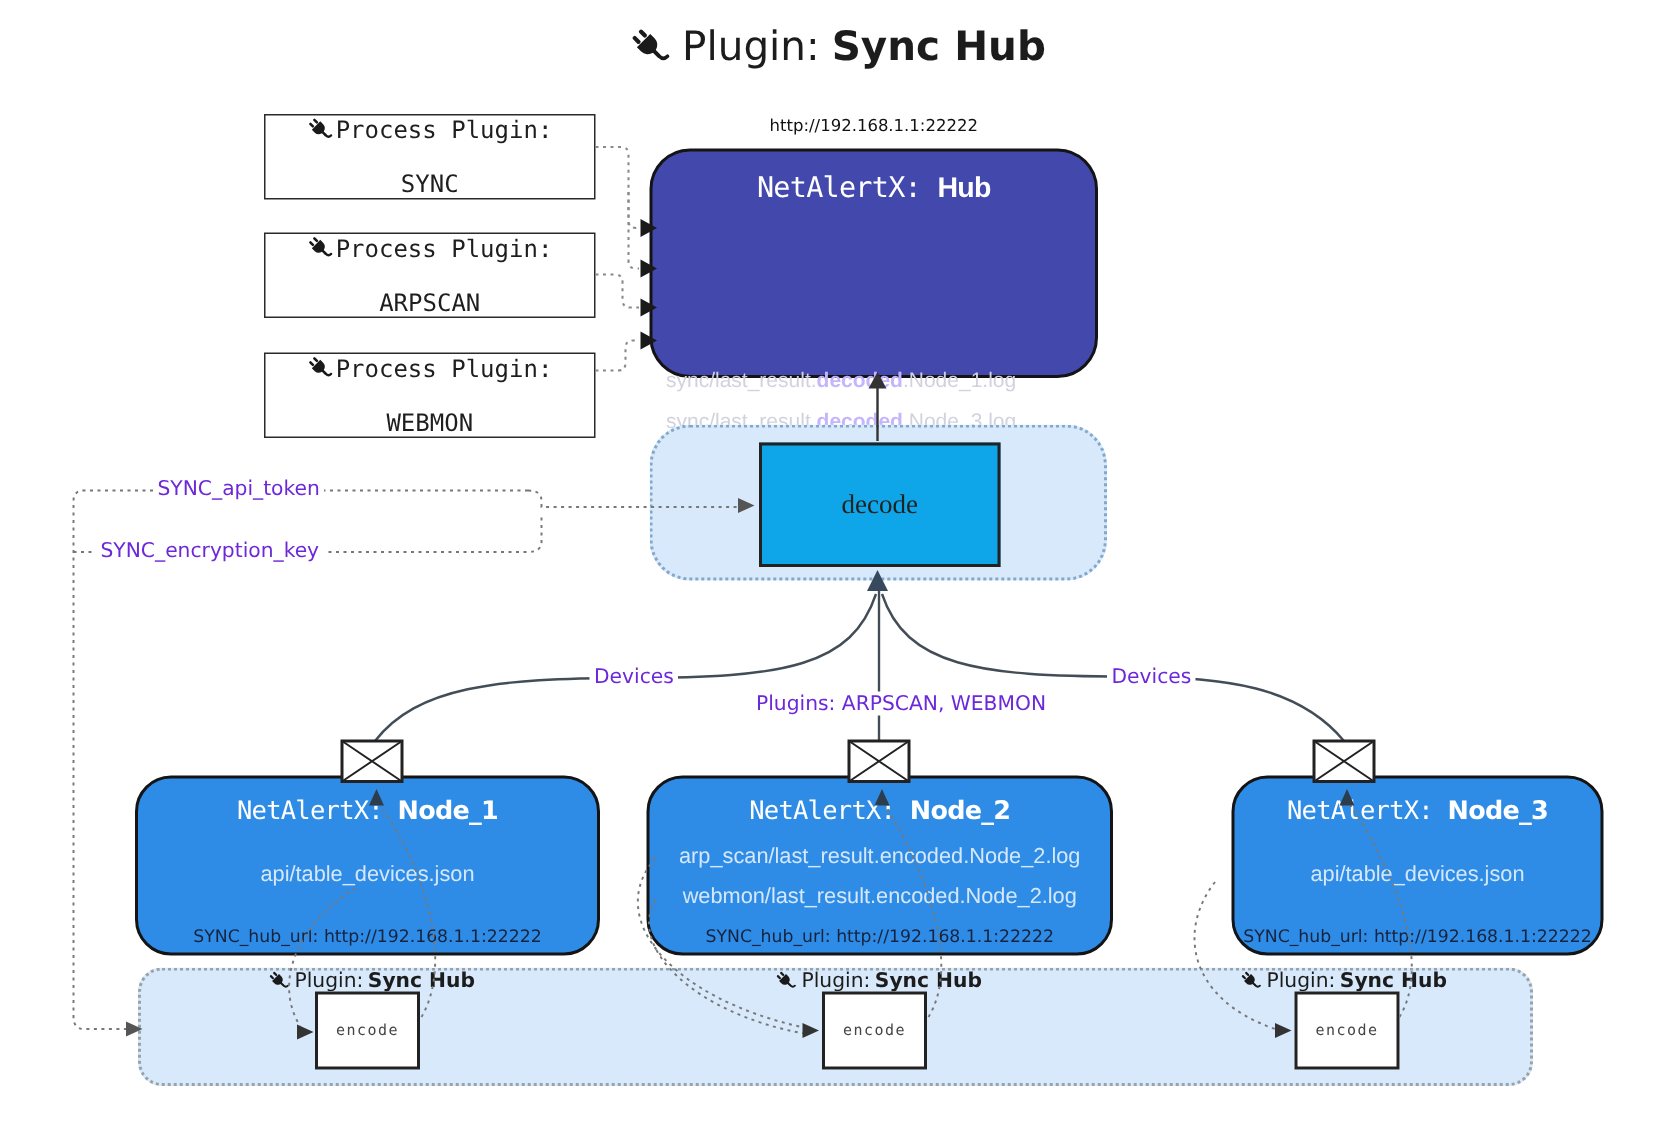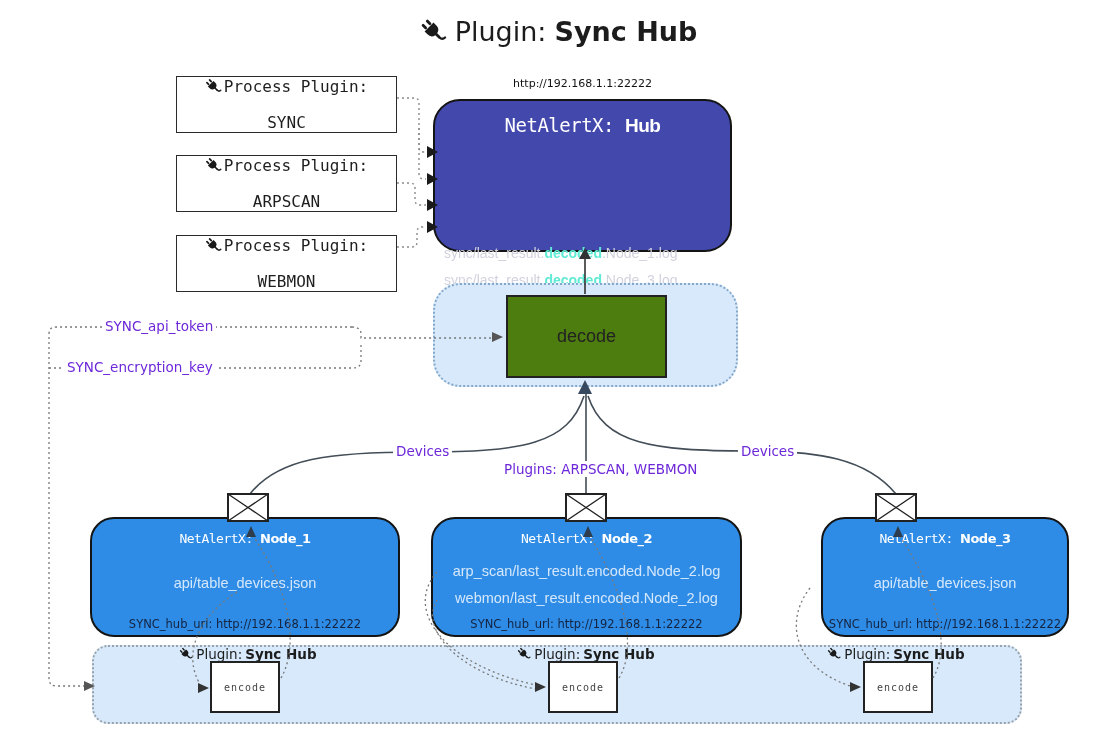--- a/index.html
+++ b/index.html
@@ -20,43 +20,43 @@
 
   
   .hub-url{left:433px;top:77px;width:299px;text-align:center;font-size:11px;color:#111;}
   .hub{left:433px;top:99px;width:299px;height:153px;border-radius:27px;background:#4348ad;
        border:2px solid #141414;box-sizing:border-box;color:#fff;}
   .hub-title{position:absolute;top:13px;width:100%;text-align:center;
              font-family:"DejaVu Sans Mono",monospace;font-size:19px;letter-spacing:-.5px;}
   .hub-title b{font-family:Liberation Sans, sans-serif;font-weight:700;}
   .hub-file{position:absolute;left:9px;font-family:"Liberation Sans",sans-serif;font-size:14px;
             color:#d2d2de;white-space:nowrap;}
-  .hub-file b{color:#5eead4;font-weight:700;}
+  .hub-file b{color:#c4b5fd;font-weight:700;}
 
   
   .pbox{left:176px;width:221px;height:57px;background:#fff;border:1.6px solid #2a2a2a;
         box-sizing:border-box;display:flex;flex-direction:column;align-items:center;
         justify-content:space-between;font-family:"DejaVu Sans Mono",monospace;font-size:16px;color:#1e1e1e;}
   .pbox .row{display:flex;align-items:center;gap:2px;}
 
   
   .decode-band{left:433px;top:283px;width:305px;height:104px;border-radius:27px;background:#d7e9fa;
                border:2px dotted #84a8cc;box-sizing:border-box;}
-  .decode-box{left:506px;top:295px;width:161px;height:83px;background:#4d7c0f;border:2px solid #222;
+  .decode-box{left:506px;top:295px;width:161px;height:83px;background:#0ea5e9;border:2px solid #222;
               box-sizing:border-box;display:flex;align-items:center;justify-content:center;
-              font-family:Liberation Sans, sans-serif;font-size:18px;color:#222;}
+              font-family:Liberation Serif, serif;font-size:18px;color:#222;}
 
   
   .wire-label{background:#fff;padding:0 3px;font-size:13.5px;color:#6d28d9;white-space:nowrap;}
 
   
   .node{top:517px;height:120px;border-radius:24px;background:#2e8ce6;border:2px solid #141414;
         box-sizing:border-box;color:#fff;}
   .node-title{position:absolute;top:12px;width:100%;text-align:center;
-              font-family:"DejaVu Sans Mono",monospace;font-size:13px;letter-spacing:-.5px;}
+              font-family:"DejaVu Sans Mono",monospace;font-size:17px;letter-spacing:-.5px;}
   .node-title b{font-family:"DejaVu Sans",sans-serif;font-weight:700;}
   .node-file{position:absolute;width:100%;text-align:center;font-family:"Liberation Sans",sans-serif;
              font-size:14.5px;color:#d5e8fb;white-space:nowrap;}
   .node-url{position:absolute;top:98px;width:100%;text-align:center;font-size:11.5px;color:#15233f;}
 
   
   .enc-band{left:92px;top:645px;width:930px;height:79px;border-radius:16px;background:#d7e9fa;
             border:2px dotted #98a2ab;box-sizing:border-box;}
   .enc-label{top:646px;width:160px;display:flex;align-items:center;justify-content:center;gap:3px;
              font-size:13.5px;color:#1c1c1c;white-space:nowrap;}

